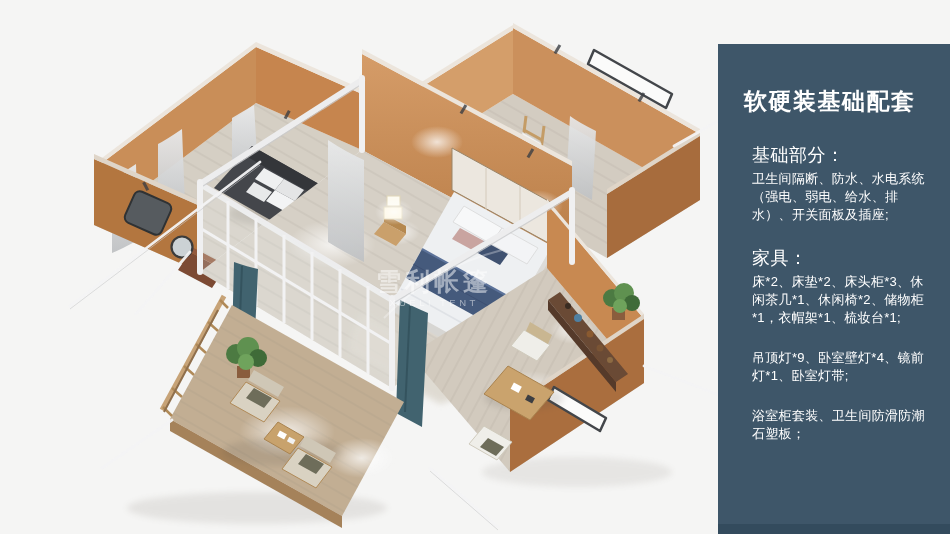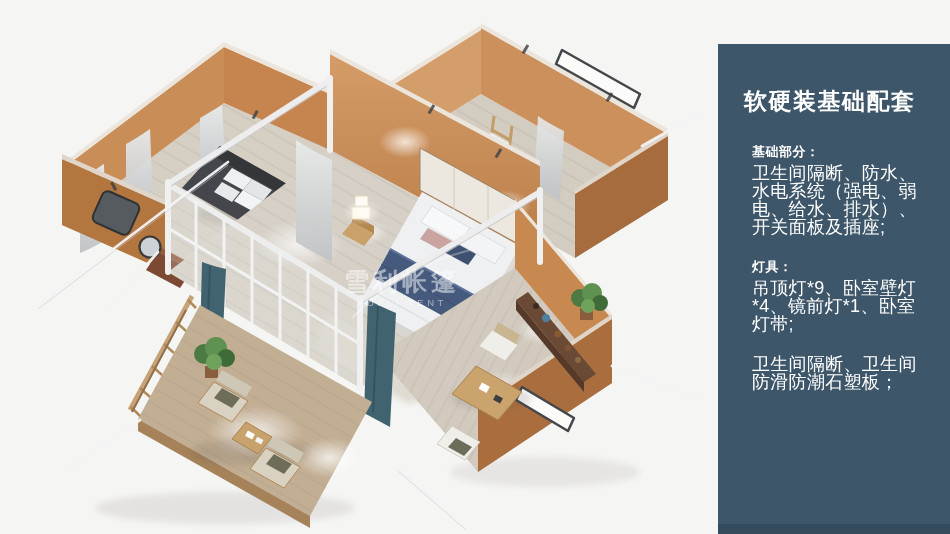--- a/index.html
+++ b/index.html
@@ -1,34 +1,34 @@
 <!DOCTYPE html>
 <html><head>
 <meta charset="utf-8">
 <style>
   html,body{margin:0;padding:0;background:#e9e9e9;}
   .canvas{
     position:relative;width:950px;height:534px;overflow:hidden;
     background:#f5f5f4;font-family:"Liberation Sans","DejaVu Sans",sans-serif;
   }
-  .scene{position:absolute;left:0;top:0;width:718px;height:534px;}
+  .scene{position:absolute;left:0;top:0;width:718px;height:534px;padding-left:32px;}
   .scene svg{display:block;}
   .sidebar{
     position:absolute;left:718px;top:0;width:232px;height:534px;
     background:#3e5669;color:#ffffff;box-sizing:border-box;
     padding:42px 24px 0 34px;
     margin-top:44px;
   }
   .sidebar-title{
     font-size:23px;font-weight:bold;letter-spacing:1.5px;
     margin:0 0 26px -8px;white-space:nowrap;
   }
   .section{margin:0 0 22px 0;}
-  .section h3{font-size:13px;font-weight:bold;margin:0 0 3px 0;letter-spacing:0.5px;}
-  .section p{font-size:18px;line-height:18px;margin:0;letter-spacing:0.3px;}
+  .section h3{font-size:18px;font-weight:normal;margin:0 0 3px 0;letter-spacing:0.5px;}
+  .section p{font-size:13px;line-height:18px;margin:0;letter-spacing:0.3px;}
   .sidebar-shade{
     position:absolute;left:718px;top:524px;width:232px;height:10px;
     background:#31485a;opacity:0.8;
   }
 </style>
 </head>
 <body>
 
 <div class="canvas">
 
@@ -321,28 +321,31 @@
   </div>
 
   <div class="sidebar">
     <h1 class="sidebar-title">软硬装基础配套</h1>
 
     <div class="section">
       <h3>基础部分：</h3>
       <p>卫生间隔断、防水、水电系统（强电、弱电、给水、排水）、开关面板及插座;</p>
     </div>
 
-
-    <div class="section">
-      <h3>灯具：</h3>
+    <div class="section">
+      <h3>家具：</h3>
+      <p>床*2、床垫*2、床头柜*3、休闲茶几*1、休闲椅*2、储物柜*1，衣帽架*1、梳妆台*1;</p>
+    </div>
+
+    <div class="section">
       <p>吊顶灯*9、卧室壁灯*4、镜前灯*1、卧室灯带;</p>
     </div>
 
     <div class="section">
     </div>
 
     <div class="section">
-      <p>卫生间隔断、卫生间防滑防潮石塑板；</p>
+      <p>浴室柜套装、卫生间防滑防潮石塑板；</p>
     </div>
   </div>
   <div class="sidebar-shade"></div>
 
 </div>
 
 </body></html>

